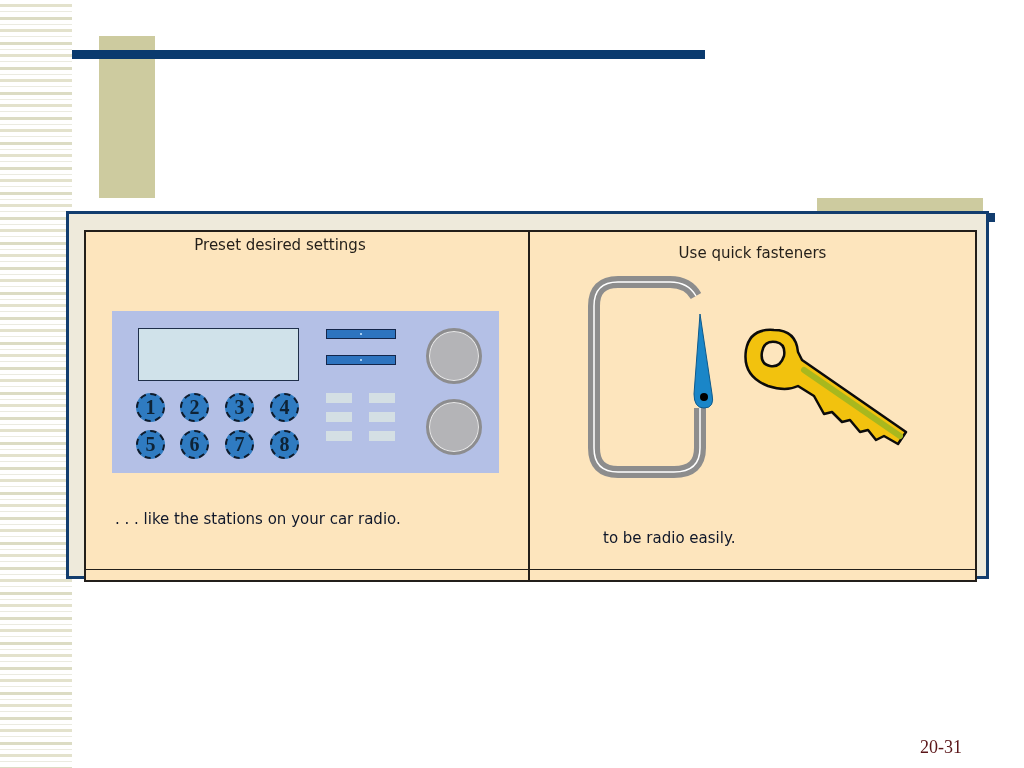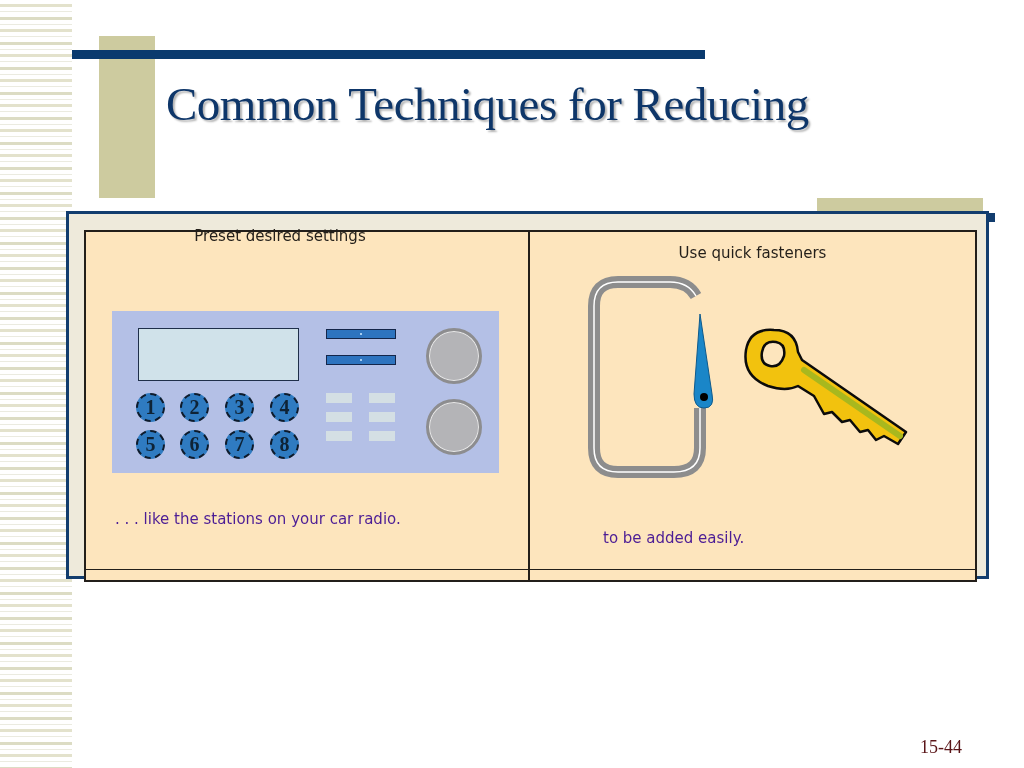--- a/index.html
+++ b/index.html
@@ -20,21 +20,21 @@
     font-family:"Liberation Serif", serif; font-size:47px; line-height:48px; font-weight:normal;
     color:#0e3669; text-shadow:2px 2px 2px rgba(0,0,0,0.3); letter-spacing:-0.5px; }
   .figure-frame { position:absolute; left:66px; top:211px; width:923px; height:368px;
     border:3px solid #123d6e; background:#eeeadb; box-sizing:border-box; }
   .figure-tick { position:absolute; left:988px; top:213px; width:7px; height:9px; background:#123d6e; }
   .fig-table { position:absolute; left:84px; top:230px; width:893px; height:352px; box-sizing:border-box;
     border:2px solid #231f1a; background:#fde5bd; }
   .fig-col-divider { position:absolute; left:528px; top:230px; width:2px; height:352px; background:#231f1a; }
   .fig-bottom-rule { position:absolute; left:84px; top:569px; width:893px; height:1px; background:#231f1a; }
   .cell-head { position:absolute; font-family:"DejaVu Sans", sans-serif; font-size:15px; color:#231f1a; text-align:center; }
-  .cell-caption { position:absolute; font-family:"DejaVu Sans", sans-serif; font-size:15px; line-height:19px; color:#4c1d95; }
+  .cell-caption { position:absolute; font-family:"DejaVu Sans", sans-serif; font-size:15px; line-height:19px; color:#0f172a; }
   .radio { position:absolute; left:112px; top:311px; width:387px; height:162px; background:#b4c0e6; }
   .radio-display { position:absolute; left:26px; top:17px; width:161px; height:53px; background:#d0e2ea; border:1px solid #1f2f4a; box-sizing:border-box; }
   .slider { position:absolute; left:214px; width:70px; height:10px; background:#2e74bf; border:1px solid #14264a; box-sizing:border-box; }
   .slider::after { content:""; position:absolute; left:33px; top:3px; width:2px; height:2px; background:#a6cdf0; }
   .preset { position:absolute; width:29px; height:29px; border-radius:50%; background:#2f7bc1; border:2px dashed #0d1b2c; box-sizing:border-box;
     font-family:"Liberation Serif", serif; font-size:20px; font-weight:bold; color:#0e2336; text-align:center; line-height:24px; }
   .mini-key { position:absolute; width:26px; height:10px; background:#d4dfe4; }
   .knob { position:absolute; left:314px; width:56px; height:56px; border-radius:50%; background:#b4b4b7; border:3px solid #8d8d8f; box-sizing:border-box; box-shadow: inset 0 0 0 1px #e9e9e9; }
   .clip-svg { position:absolute; left:588px; top:276px; }
   .key-svg { position:absolute; left:736px; top:320px; }
@@ -42,31 +42,31 @@
 </style>
 </head>
 <body>
 
 <div class="stripes"></div>
 <div class="tan-block" style="left:99px;top:36px;width:56px;height:162px;"></div>
 <div class="navy-bar"></div>
 <div class="tan-block" style="left:817px;top:198px;width:166px;height:16px;"></div>
 
 <h1 class="title">
-  <span>Common Techniques for Reducing</span><br>
+  <br>
 </h1>
 
 <div class="figure-frame"></div>
 <div class="figure-tick"></div>
 
 <div class="fig-table"></div>
 <div class="fig-col-divider"></div>
 <div class="fig-bottom-rule"></div>
 
-<div class="cell-head" style="left:86px;top:227px;width:388px;">Preset desired settings</div>
+<div class="cell-head" style="left:86px;top:236px;width:388px;">Preset desired settings</div>
 
 <div class="radio">
   <div class="radio-display"></div>
   <div class="slider" style="top:18px;"></div>
   <div class="slider" style="top:44px;"></div>
 
   <div class="preset" style="left:24px;top:82px;">1</div>
   <div class="preset" style="left:68px;top:82px;">2</div>
   <div class="preset" style="left:113px;top:82px;">3</div>
   <div class="preset" style="left:158px;top:82px;">4</div>
@@ -98,16 +98,16 @@
 </svg>
 
 <svg class="key-svg" width="180" height="130" viewBox="0 0 180 130">
   <path d="M 10 30 Q 14 8 38 10 Q 60 10 62 32 L 66 40 L 170 112 L 162 124 L 148 116 L 140 120 L 132 110 L 124 112 L 114 100 L 106 102 L 96 92 L 88 94 L 78 76 L 62 66 Q 50 72 32 66 Q 6 56 10 30 Z" fill="#f2c20e" stroke="#0b0b0b" stroke-width="2.5" stroke-linejoin="round"></path>
   <path d="M 26 32 Q 28 20 40 22 Q 50 24 48 36 Q 44 48 34 46 Q 24 44 26 32 Z" fill="#fde5bd" stroke="#0b0b0b" stroke-width="2.5"></path>
   <path d="M 68 50 L 164 116" stroke="#a8b81e" stroke-width="6" stroke-linecap="round"></path>
 </svg>
 
 <div class="cell-caption" style="left:603px;top:510px;">
   <br>
-  <span>to be added easily.</span>
+  <span>to be radio easily.</span>
 </div>
 
-<div class="page-num">15-44</div>
+<div class="page-num">20-31</div>
 
 </body></html>

